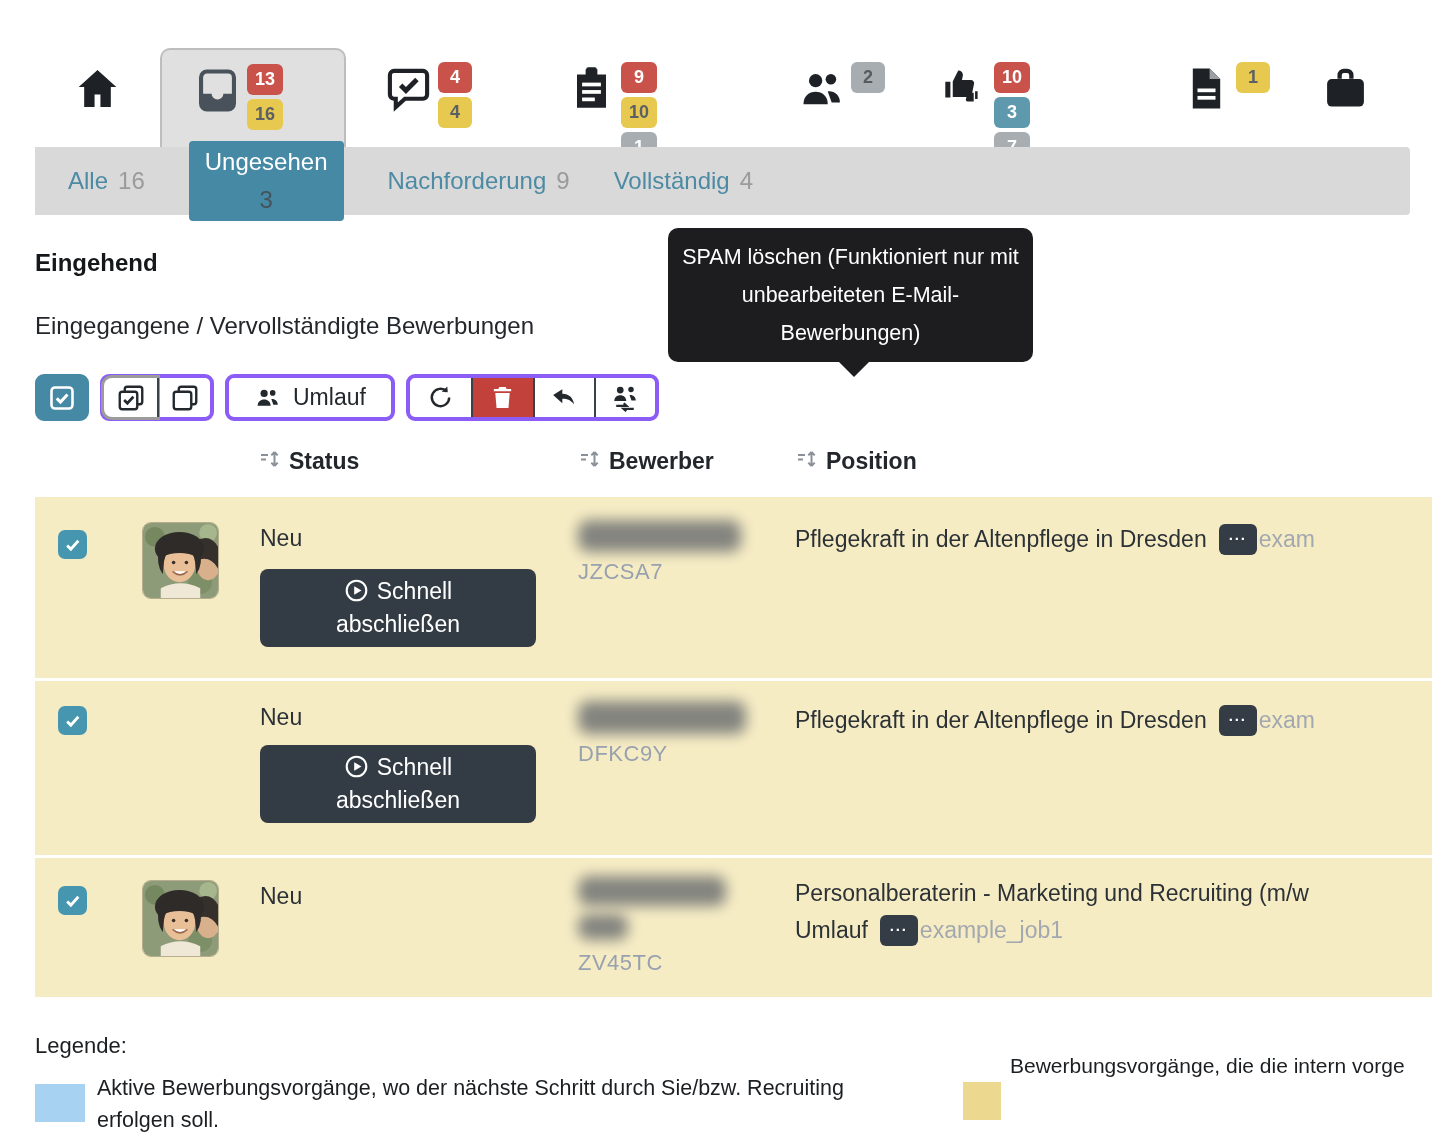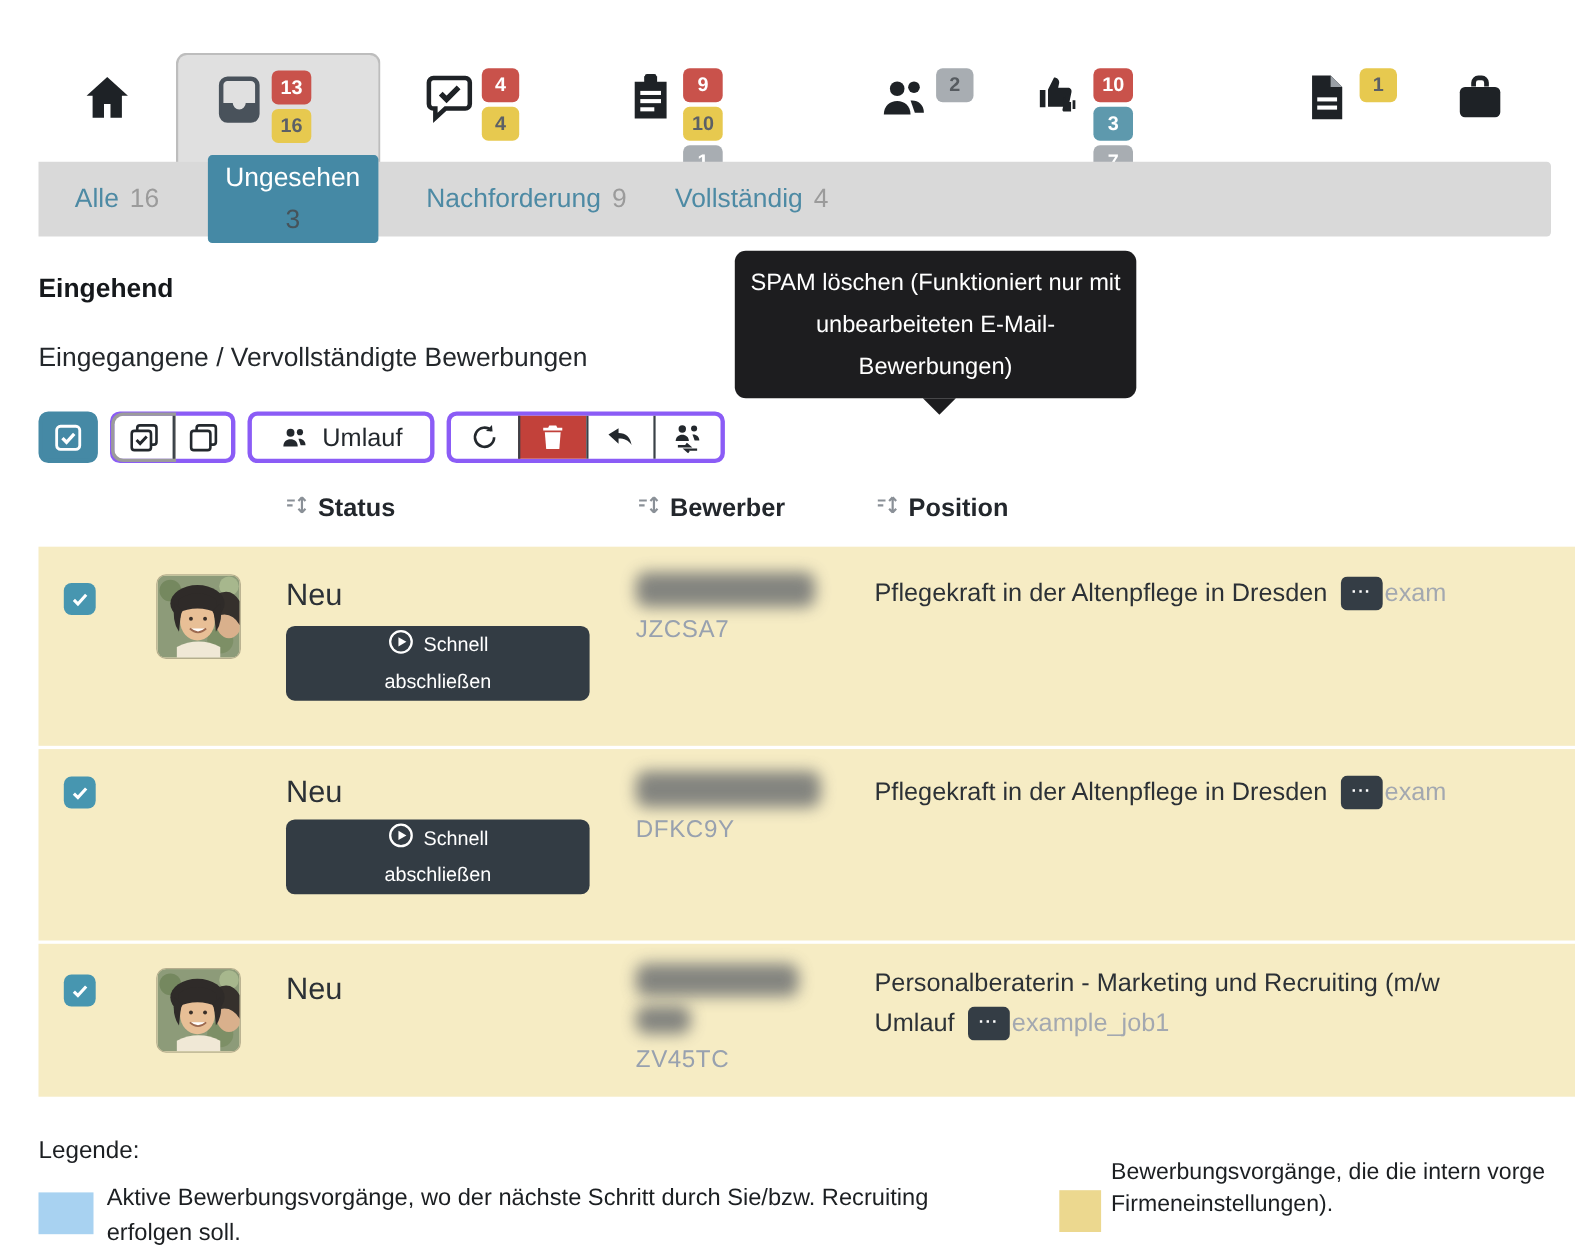--- a/index.html
+++ b/index.html
@@ -92,24 +92,24 @@
   .chk {
     position:absolute; left:23px; width:29px; height:29px;
     background:#4796b0; border-radius:7px; color:#fff;
     display:flex; align-items:center; justify-content:center; cursor:pointer;
   }
   .avatar {
     position:absolute; left:107px; width:77px; height:77px;
     border-radius:9px; overflow:hidden; border:1px solid #b5ad8d; cursor:pointer;
   }
   .avatar svg { display:block; width:100%; height:100%; }
-  .status-txt { position:absolute; left:225px; font-size:28px; color:#2c3136; }
+  .status-txt { position:absolute; left:225px; font-size:23px; color:#2c3136; }
   .quick-btn {
-    position:absolute; left:225px; width:276px; height:68px;
-    background:#333c44; border-radius:8px; color:#fff; font-size:18px;
+    position:absolute; left:225px; width:276px; height:78px;
+    background:#333c44; border-radius:8px; color:#fff; font-size:23px;
     display:flex; align-items:center; justify-content:center; text-align:center;
     cursor:pointer; line-height:33px;
   }
   .quick-btn .inner { max-width:185px; }
   .quick-btn svg { display:inline-block; vertical-align:-4px; margin-right:8px; }
   .blur-blob { position:absolute; background:#63676c; border-radius:10px; filter:blur(7px); opacity:.78; cursor:pointer; }
   .code-txt { position:absolute; left:543px; font-size:22px; color:#98a1af; letter-spacing:.5px; }
   .pos-line { position:absolute; left:760px; right:0; font-size:23px; color:#2c3136; white-space:nowrap; overflow:hidden; }
   .ellipsis-badge {
     display:inline-block; background:#343d45; color:#fff; border-radius:6px;
@@ -458,15 +458,14 @@
 
 <div class="legend-item-l">
   <div class="swatch-blue"></div>
   <div class="legend-text-l">Aktive Bewerbungsvorgänge, wo der nächste Schritt durch Sie/bzw. Recruiting erfolgen soll.</div>
 </div>
 
 <div class="legend-item-r">
   <div class="swatch-yellow"></div>
   <div class="legend-text-r">
     <div>Bewerbungsvorgänge, die die intern vorge</div>
-    <div>Firmeneinstellungen).</div>
   </div>
 </div>
 
 </body></html>

